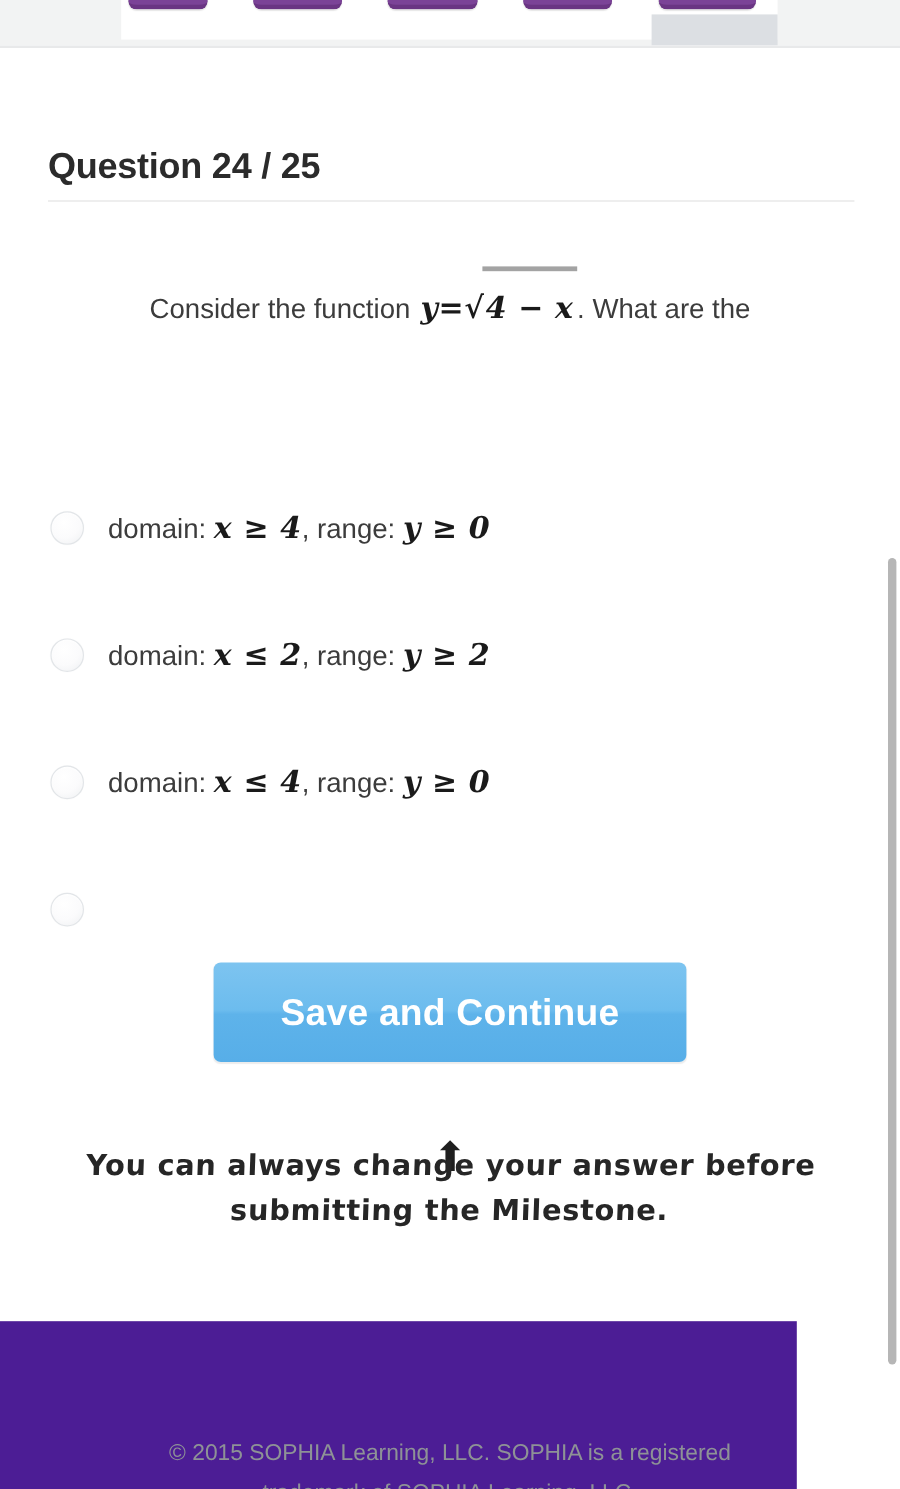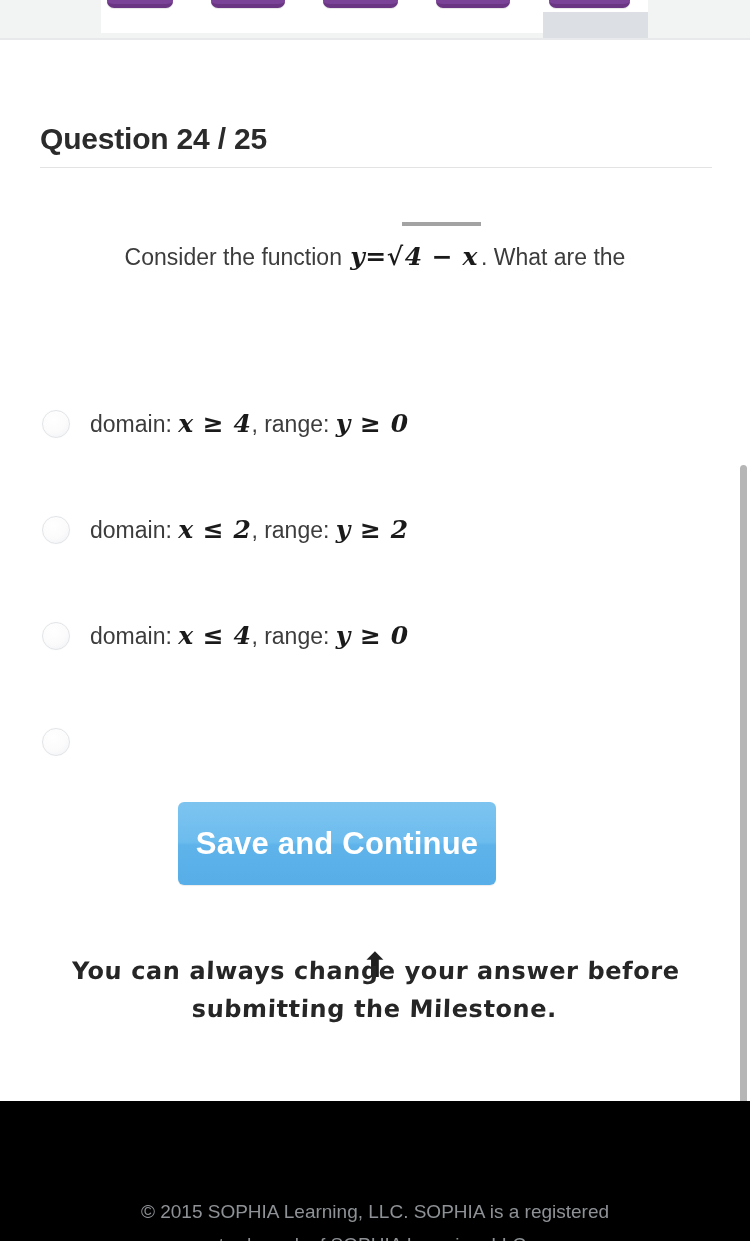--- a/index.html
+++ b/index.html
@@ -120,21 +120,21 @@
   .radical > .radbar {
     display: inline-block;
     border-top: 4px solid #a3a3a3;
     padding: 0 3px;
     margin-left: -2px;
   }
 
   
   .options {
     position: absolute;
-    top: 356px;
+    top: 372px;
     left: 42px;
     width: 660px;
   }
   .option-row {
     position: relative;
     height: 106px;
   }
   .radio {
     position: absolute;
     left: 0;
@@ -155,21 +155,21 @@
     line-height: 56px;
     white-space: nowrap;
   }
   .option-label .mathtex { font-size: 25px; }
 
   
   .save-btn {
     position: absolute;
     top: 762px;
     left: 178px;
-    width: 318px;
+    width: 394px;
     height: 83px;
     border: none;
     border-radius: 6px;
     background: linear-gradient(to bottom, #7dc4f0 0%, #6cbcee 48%, #5eb3ea 52%, #57aee8 100%);
     color: #ffffff;
     font-family: "Liberation Sans", sans-serif;
     font-size: 31px;
     font-weight: bold;
     letter-spacing: 0.2px;
     cursor: pointer;
@@ -201,23 +201,23 @@
     line-height: 38px;
     letter-spacing: 0.6px;
     transform: skewX(-2deg);
   }
 
   
   .footer {
     position: absolute;
     top: 1101px;
     left: 0;
-    width: 750px;
+    width: 664px;
     height: 140px;
-    background: #000000;
+    background: #4c1d95;
     overflow: hidden;
   }
   .footer-text {
     position: absolute;
     top: 94px;
     left: 55px;
     width: 640px;
     text-align: center;
     font-size: 19px;
     color: #8e9296;

